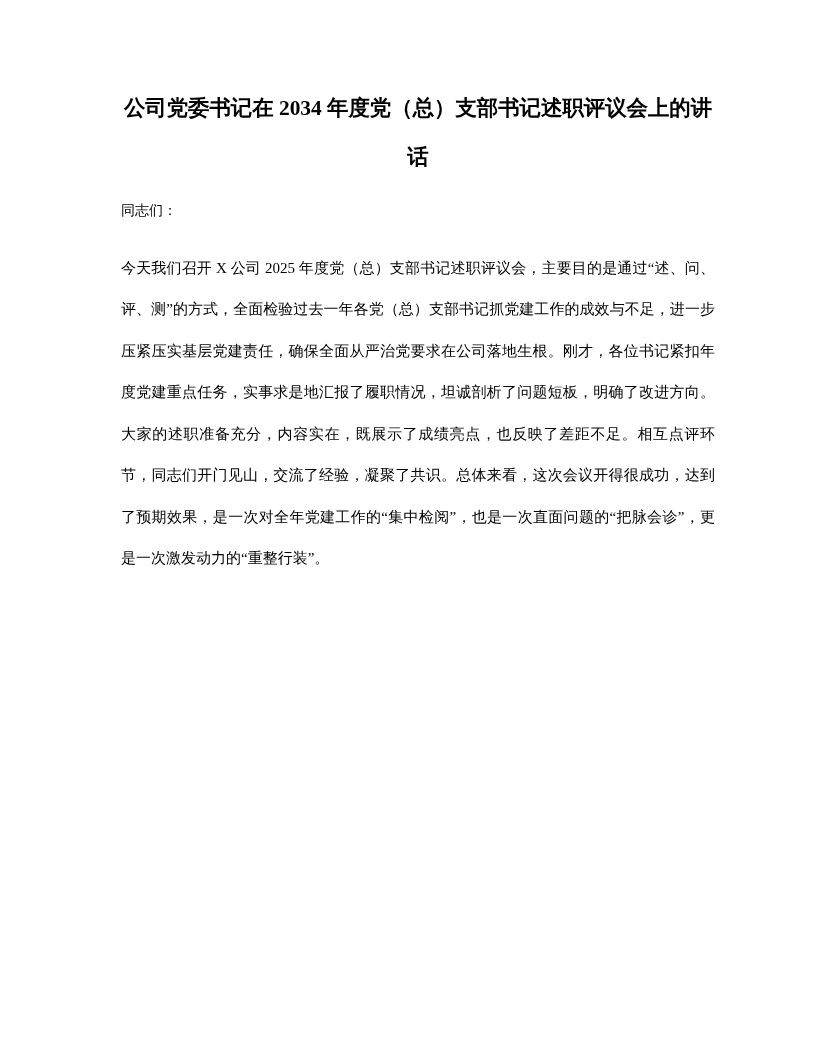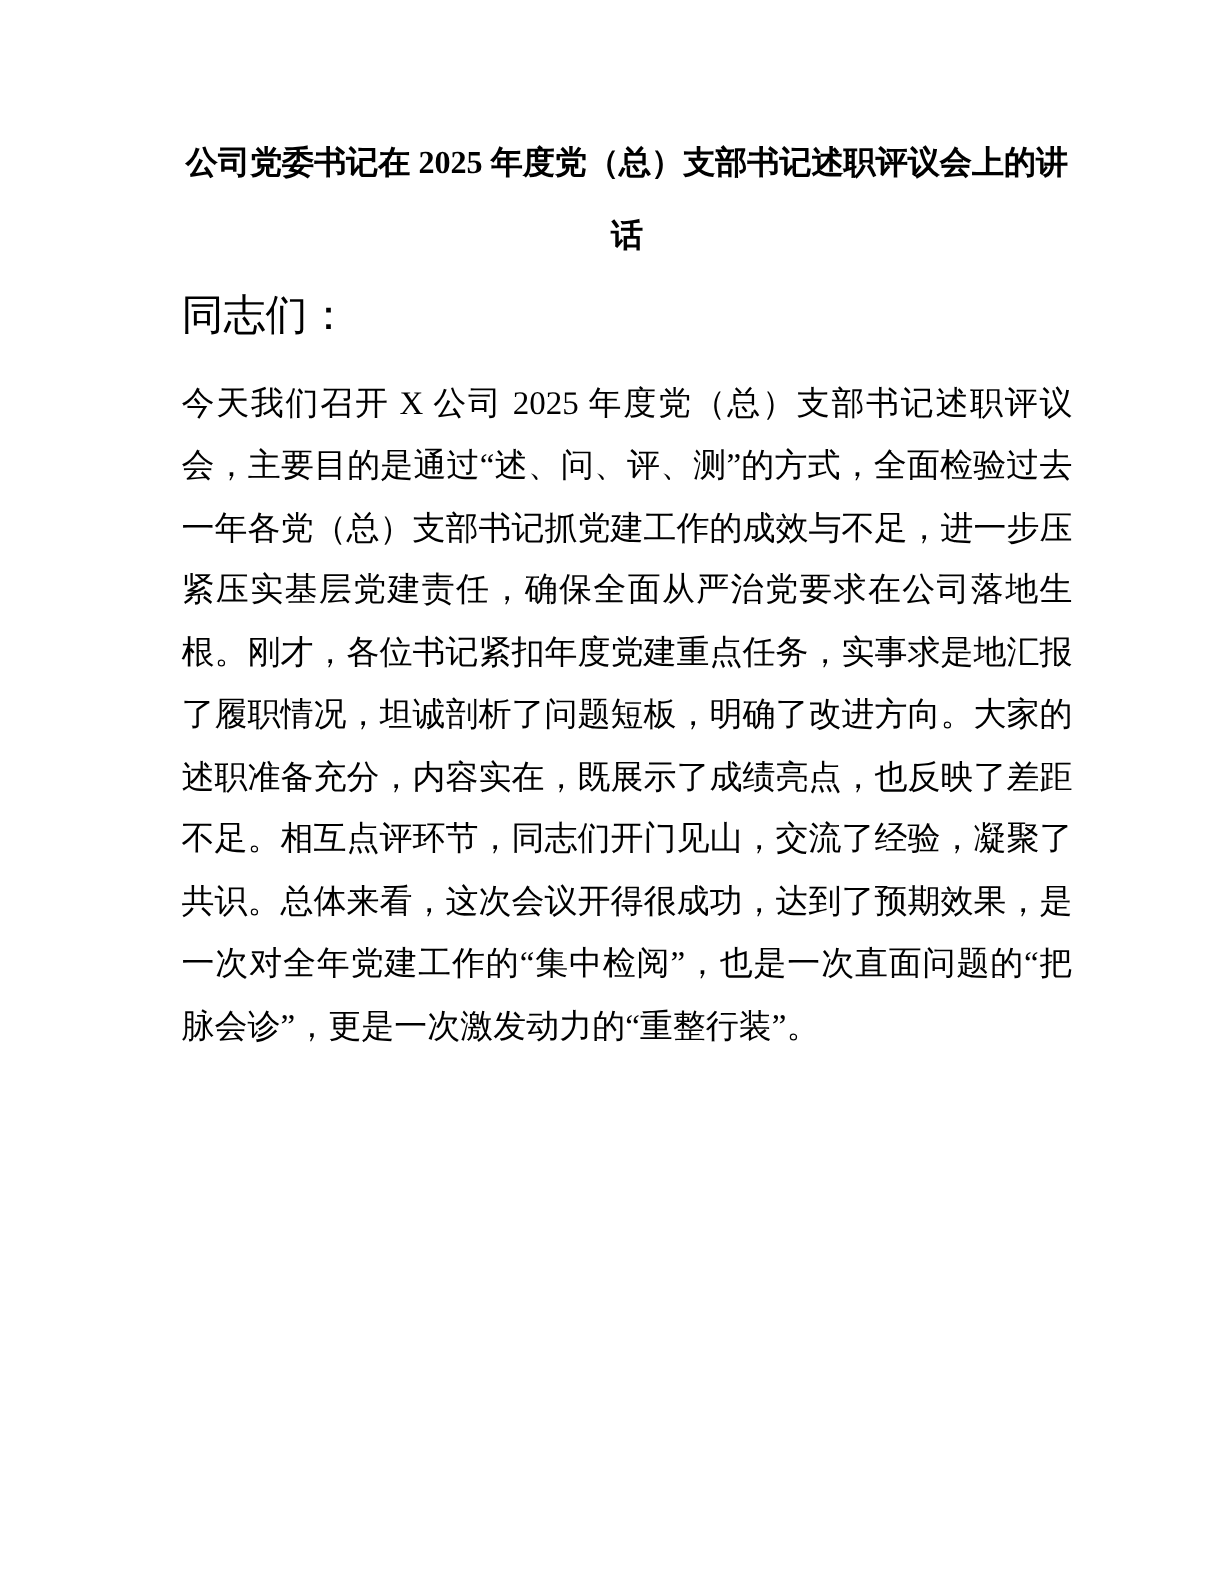--- a/index.html
+++ b/index.html
@@ -24,36 +24,36 @@
   .doc-title {
     margin: 0 0 8px 0;
     font-size: 21.4px;
     font-weight: bold;
     line-height: 49px;
     text-align: center;
     letter-spacing: 0;
   }
   .salutation {
     margin: 0 0 16px 0;
-    font-size: 28px;
+    font-size: 14px;
     line-height: 41.5px;
     text-align: justify;
   }
   .para {
     margin: 0 0 10px 0;
-    font-size: 22px;
+    font-size: 15px;
     line-height: 41.5px;
     text-align: justify;
     text-justify: inter-ideograph;
     word-break: break-all;
   }
 </style>
 </head>
 <body>
 
 <div class="page">
-  <h1 class="doc-title">公司党委书记在 2025 年度党（总）支部书记述职评议会上的讲话</h1>
+  <h1 class="doc-title">公司党委书记在 2034 年度党（总）支部书记述职评议会上的讲话</h1>
 
   <p class="salutation">同志们：</p>
 
   <p class="para">今天我们召开 X 公司 2025 年度党（总）支部书记述职评议会，主要目的是通过“述、问、评、测”的方式，全面检验过去一年各党（总）支部书记抓党建工作的成效与不足，进一步压紧压实基层党建责任，确保全面从严治党要求在公司落地生根。刚才，各位书记紧扣年度党建重点任务，实事求是地汇报了履职情况，坦诚剖析了问题短板，明确了改进方向。大家的述职准备充分，内容实在，既展示了成绩亮点，也反映了差距不足。相互点评环节，同志们开门见山，交流了经验，凝聚了共识。总体来看，这次会议开得很成功，达到了预期效果，是一次对全年党建工作的“集中检阅”，也是一次直面问题的“把脉会诊”，更是一次激发动力的“重整行装”。</p>
 
 </div>
 
 </body></html>

